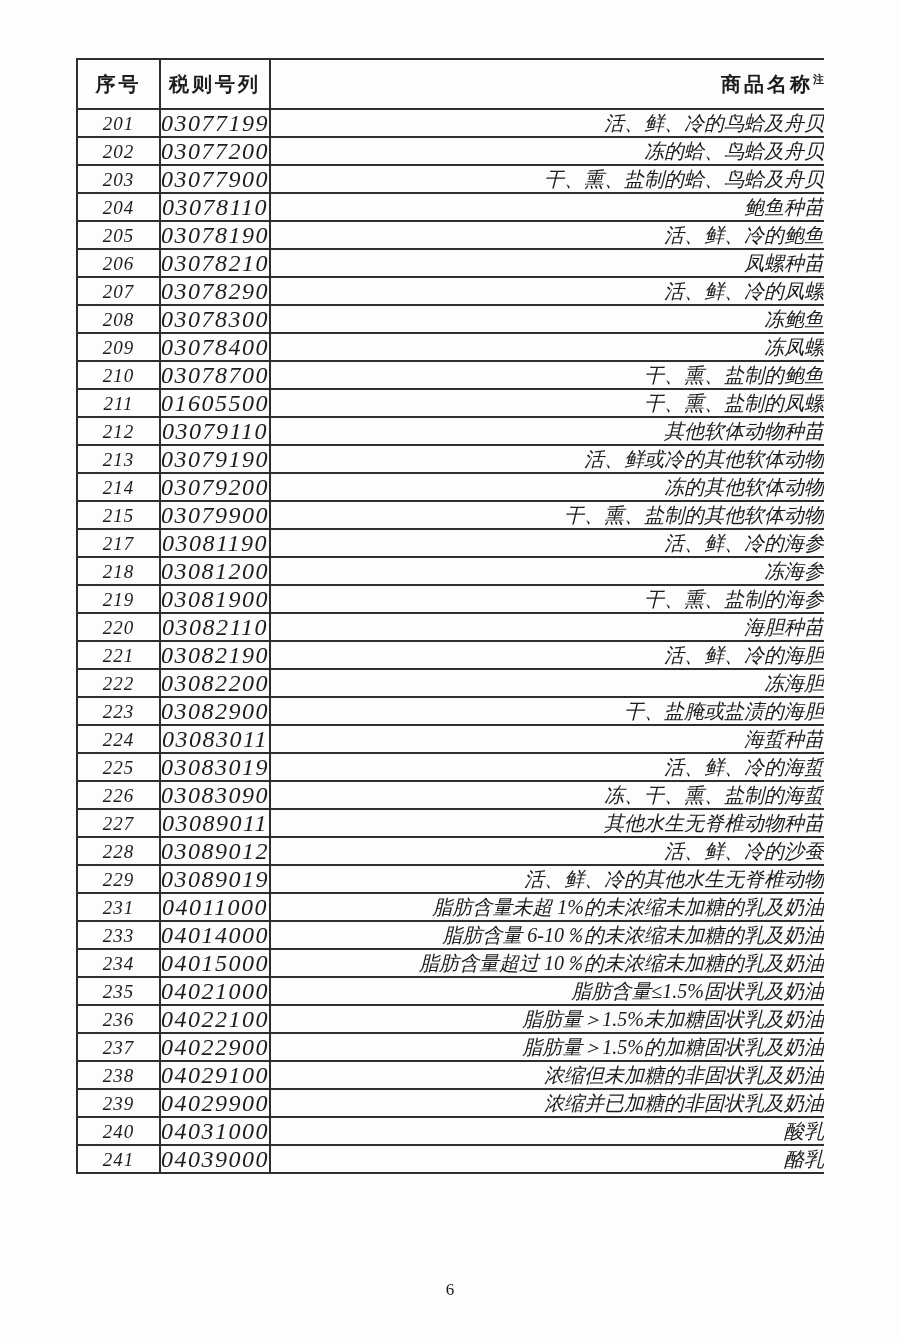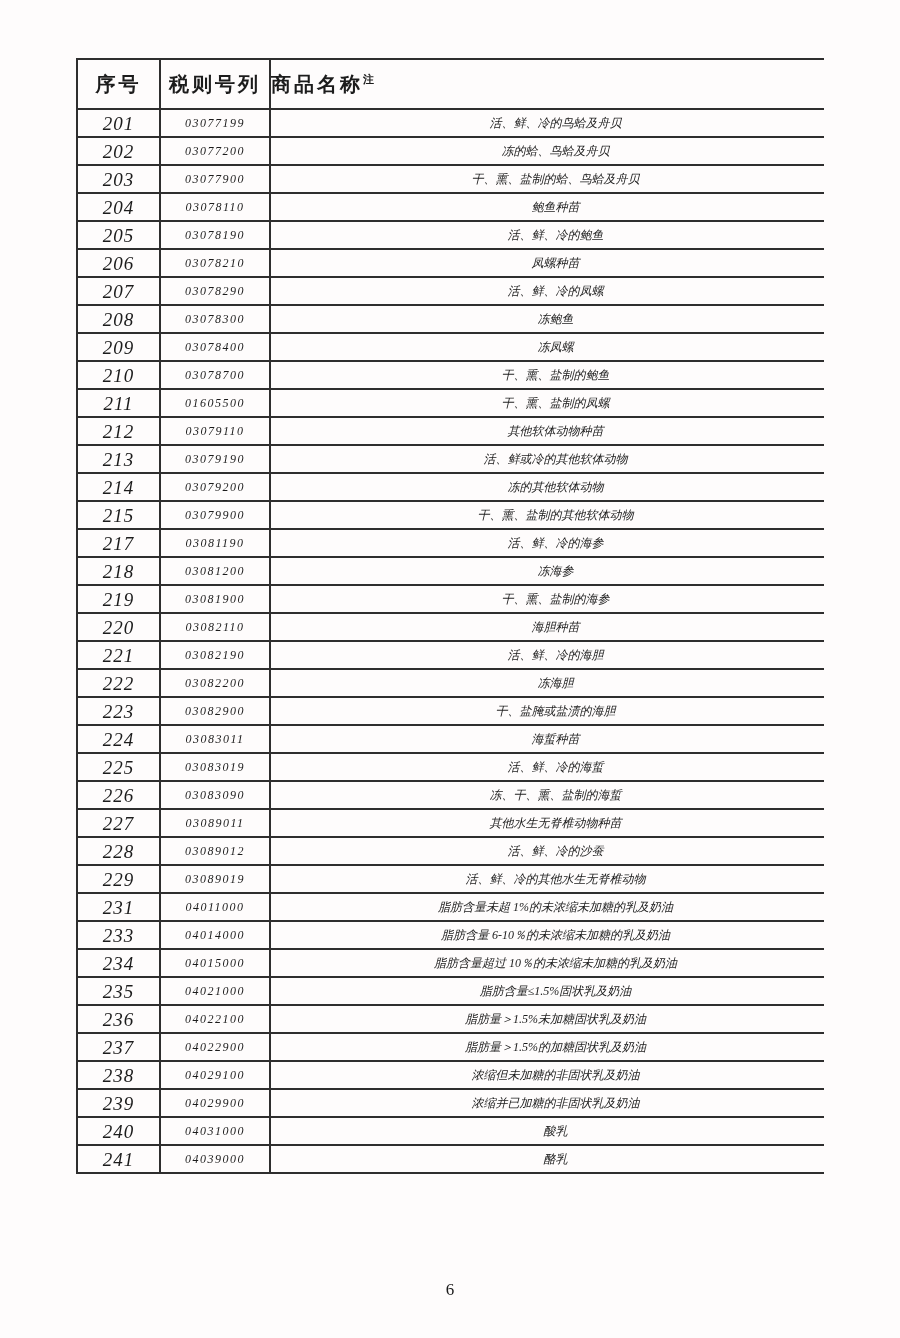--- a/index.html
+++ b/index.html
@@ -54,40 +54,40 @@
   .tariff-table thead tr { height: 50px; }
   .tariff-table tbody tr { height: 28px; font-style: italic; }
 
   .tariff-table th {
     font-weight: bold;
     letter-spacing: 3px;
     text-align: center;
     font-size: 20px;
     margin-left: 14px;
   }
-  .tariff-table th.col-name { text-align: left; }
+  .tariff-table th.col-name { text-align: right; }
   .tariff-table th sup {
     font-size: 11px;
     font-weight: bold;
     letter-spacing: 0;
     vertical-align: super;
     line-height: 0;
   }
   .tariff-table td.col-code {
     letter-spacing: 1.5px;
-    font-size: 12px;
+    font-size: 24px;
   }
   .tariff-table td.col-index {
     letter-spacing: 1px;
     font-size: 19px;
   }
   .tariff-table td.col-name {
-    text-align: center;
+    text-align: right;
     padding-left: 16px;
-    font-size: 12px;
+    font-size: 20px;
   }
   .page-number {
     position: absolute;
     left: 0;
     top: 1280px;
     width: 900px;
     text-align: center;
     font-size: 17px;
     color: #1c1c1c;
   }

